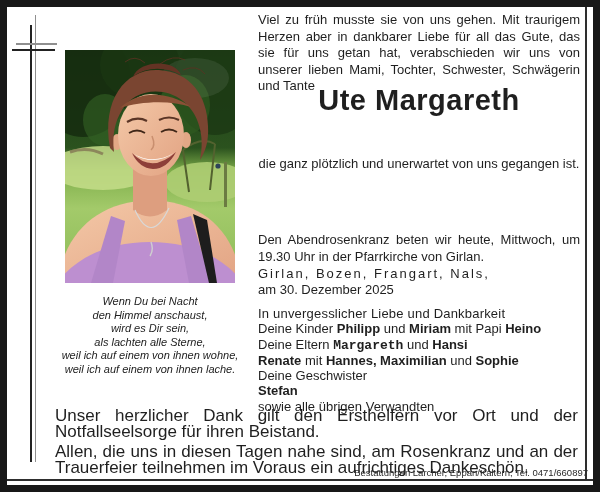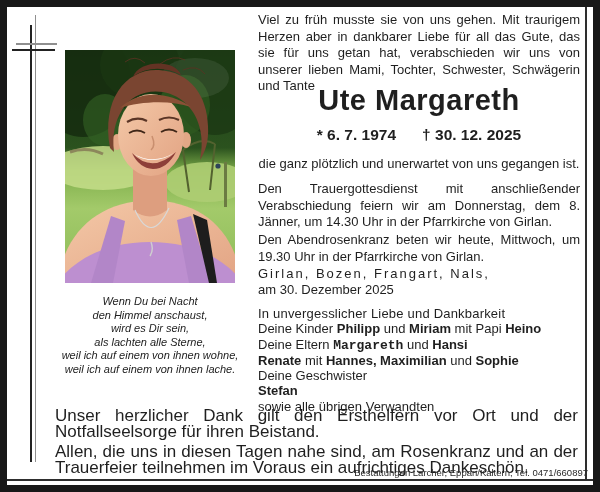--- a/index.html
+++ b/index.html
@@ -128,26 +128,22 @@
       <div>wird es Dir sein,</div>
       <div>als lachten alle Sterne,</div>
       <div>weil ich auf einem von ihnen wohne,</div>
       <div>weil ich auf einem von ihnen lache.</div>
     </div>
 
   <p class="col intro justify">Viel zu früh musste sie von uns gehen. Mit traurigem Herzen aber in dankbarer Liebe für all das Gute, das sie für uns getan hat, verabschieden wir uns von unserer lieben Mami, Tochter, Schwester, Schwägerin und Tante</p>
 
   <div class="col name">Ute Margareth</div>
 
-  <div class="col dates">
-    <span class="birth">* 6. 7. 1974</span><span class="death">† 30. 12. 2025</span>
-  </div>
 
   <p class="col passing">die ganz plötzlich und unerwartet von uns gegangen ist.</p>
-  <p class="col service justify">Den Trauergottesdienst mit anschließender Verabschiedung feiern wir am Donnerstag, dem 8. Jänner, um 14.30 Uhr in der Pfarrkirche von Girlan.</p>
   <p class="col rosary justify">Den Abendrosenkranz beten wir heute, Mittwoch, um 19.30 Uhr in der Pfarrkirche von Girlan.</p>
 
   <div class="col places-block">
     <div class="places-line">Girlan, Bozen, Frangart, Nals,</div>
     <div>am 30. Dezember 2025</div>
   </div>
 
   <div class="col family">
     <div class="heading">In unvergesslicher Liebe und Dankbarkeit</div>
     <div>

